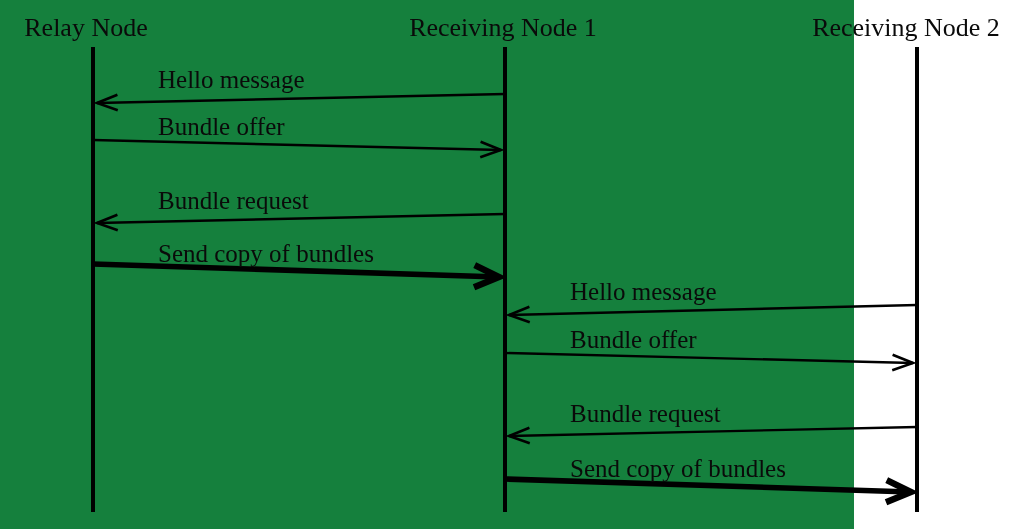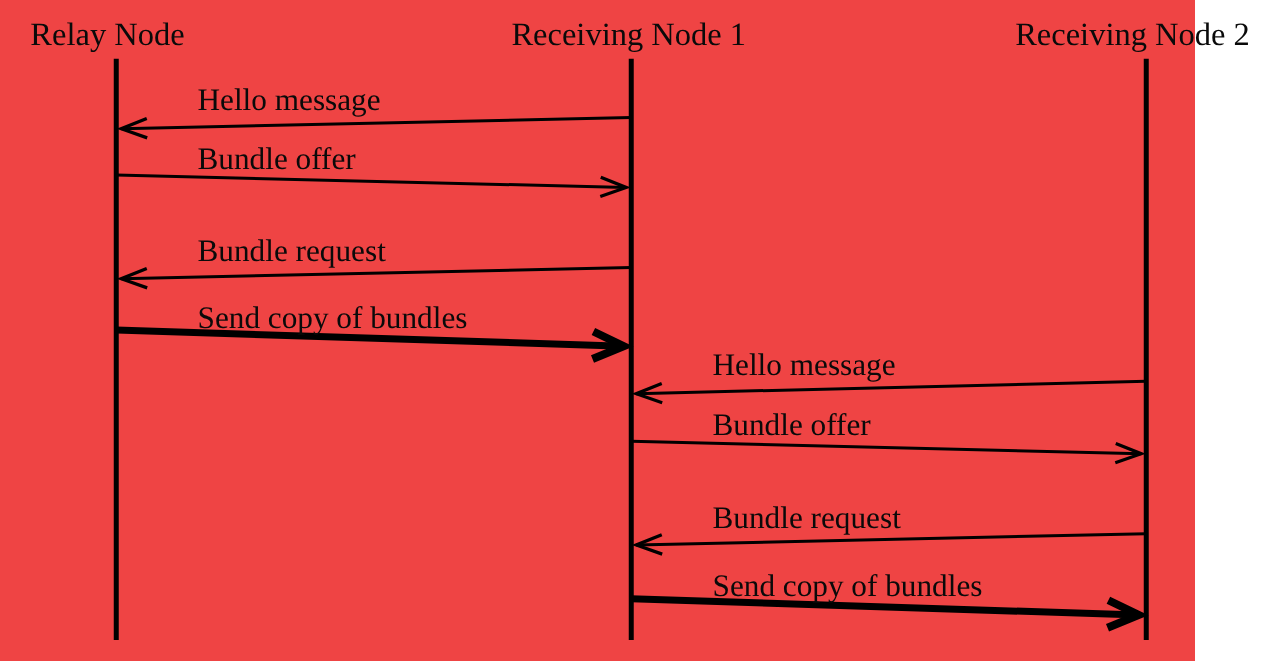--- a/index.html
+++ b/index.html
@@ -9,23 +9,23 @@
     background: #ffffff;
   }
   body {
     width: 1024px;
     height: 529px;
     overflow: hidden;
     font-family: "Liberation Serif", "DejaVu Serif", serif;
   }
   #diagram-root {
     position: relative;
-    width: 956px;
+    width: 854px;
     height: 529px;
-    background: #ef4444;
+    background: #15803d;
   }
   svg#seq-svg {
     position: absolute;
     left: 0;
     top: 0;
     width: 1024px;
     height: 529px;
     display: block;
   }
   .node-title {

